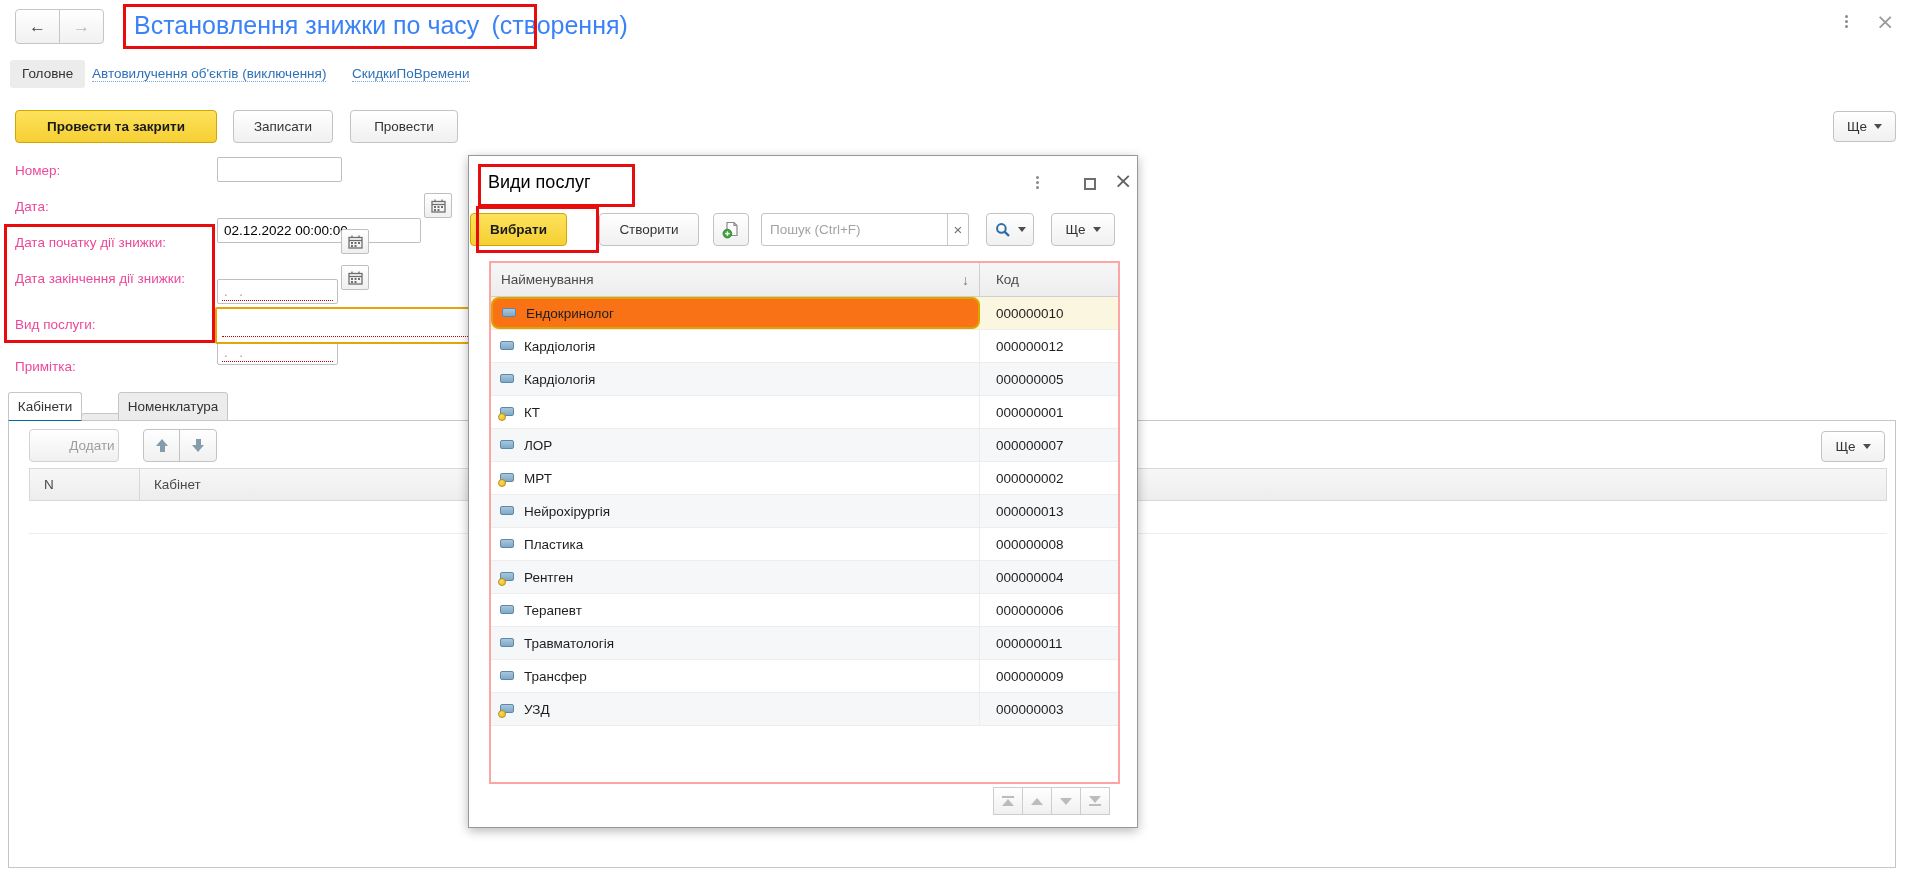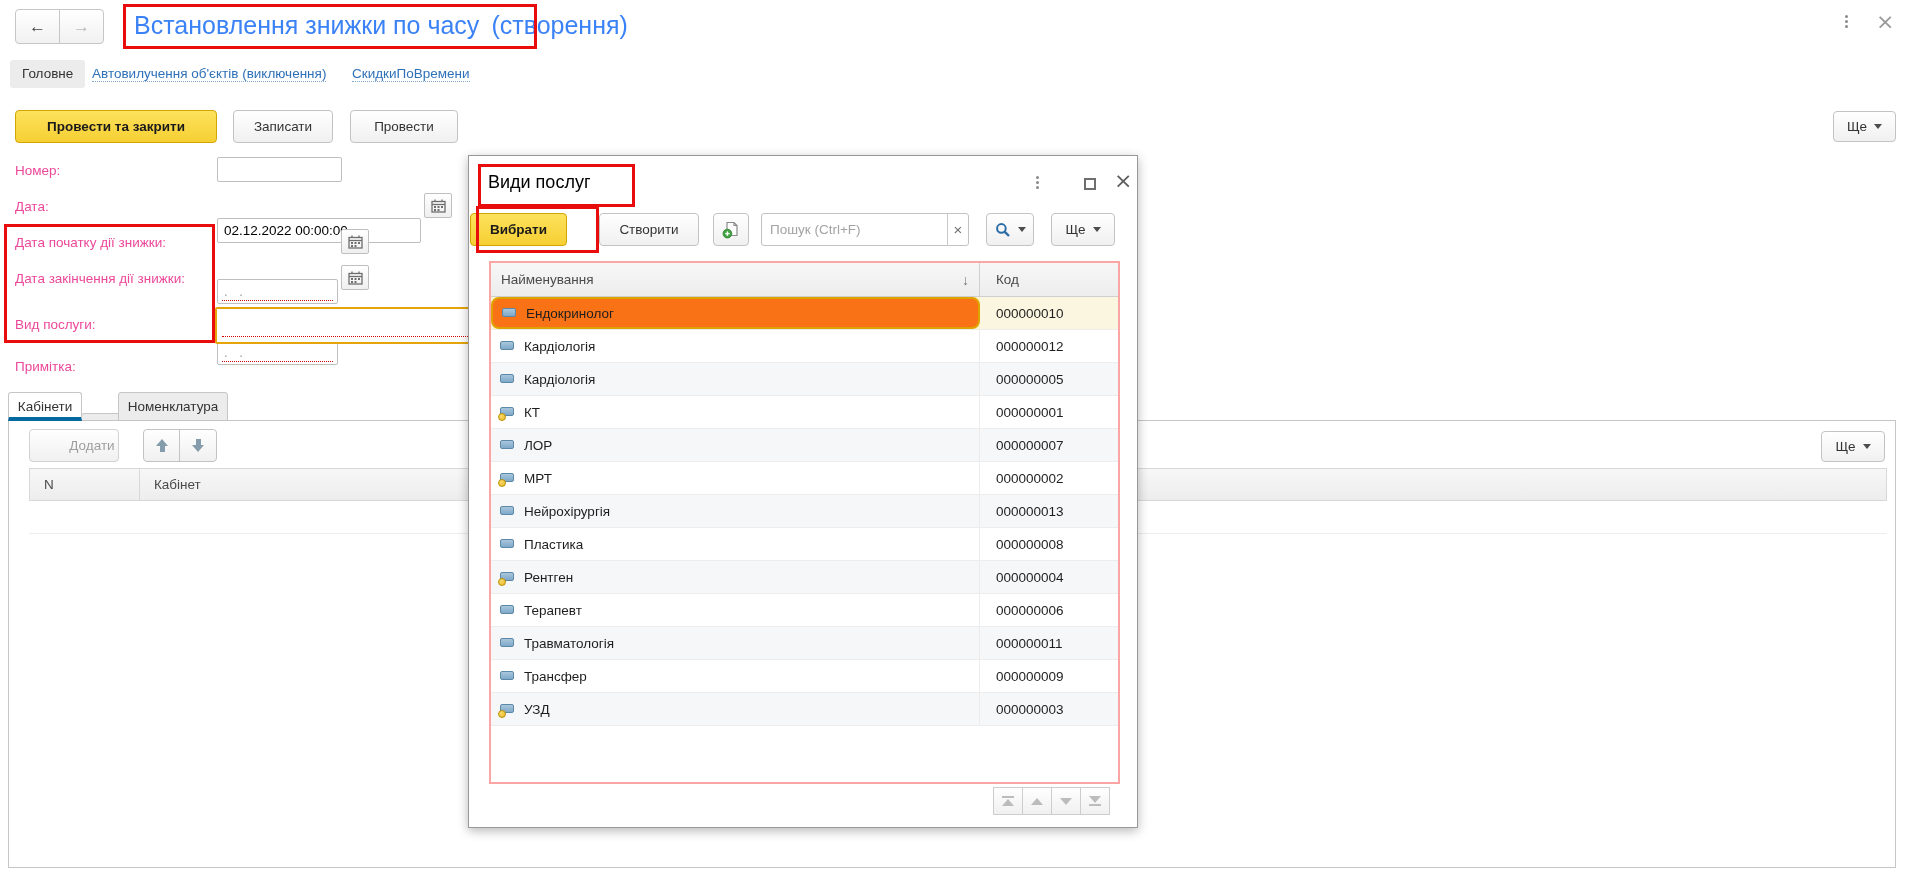--- a/index.html
+++ b/index.html
@@ -35,21 +35,21 @@
   .red-underline { position:absolute; left:4px; right:4px; bottom:2px;
                    border-bottom:1px dotted #cf0000; }
   .mask-dots { color:#9b9b9b; letter-spacing:4px; font-size:13px; }
   .cal-btn { background:linear-gradient(#ffffff,#efefef); border:1px solid #bfbfbf;
              border-radius:2px; display:flex; align-items:center; justify-content:center; }
 
   
   .tab { position:absolute; top:392px; height:29px; line-height:27px; text-align:center;
          font-size:13.5px; color:#333; background:#ececec; border:1px solid #c6c6c6;
          border-radius:3px 3px 0 0; }
-  .tab.active { background:#fff; border-bottom:4px solid #0369a1; z-index:3; }
+  .tab.active { background:#fff; border-bottom:1px solid #0369a1; z-index:3; }
 
   .panel { border:1px solid #c6c6c6; background:#fff; }
 
   
   .mv { display:flex; flex-direction:column; align-items:center; }
   .mv .head-up { width:0;height:0;border-left:6px solid transparent;border-right:6px solid transparent;border-bottom:7px solid #849cab; }
   .mv .head-dn { width:0;height:0;border-left:6px solid transparent;border-right:6px solid transparent;border-top:7px solid #849cab; }
   .mv .stem { width:5px; height:6px; background:#849cab; }
 
   

